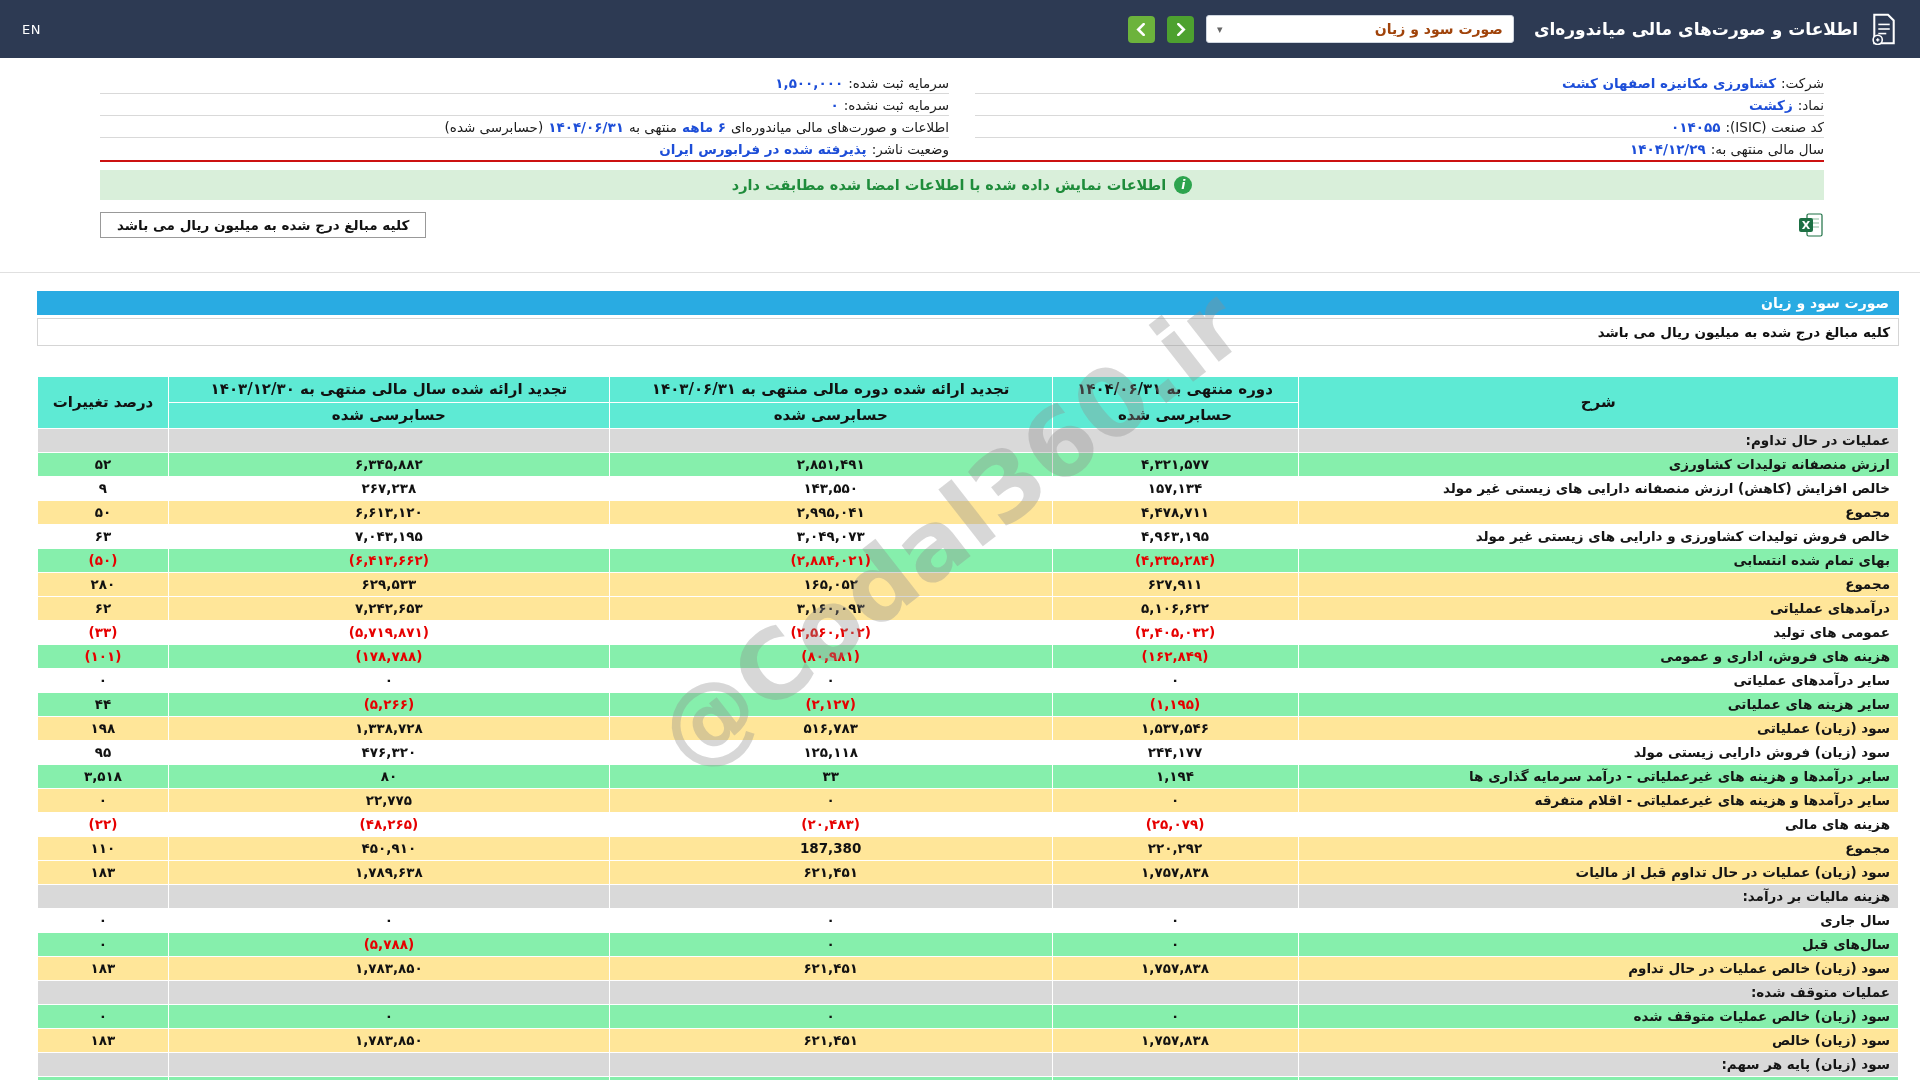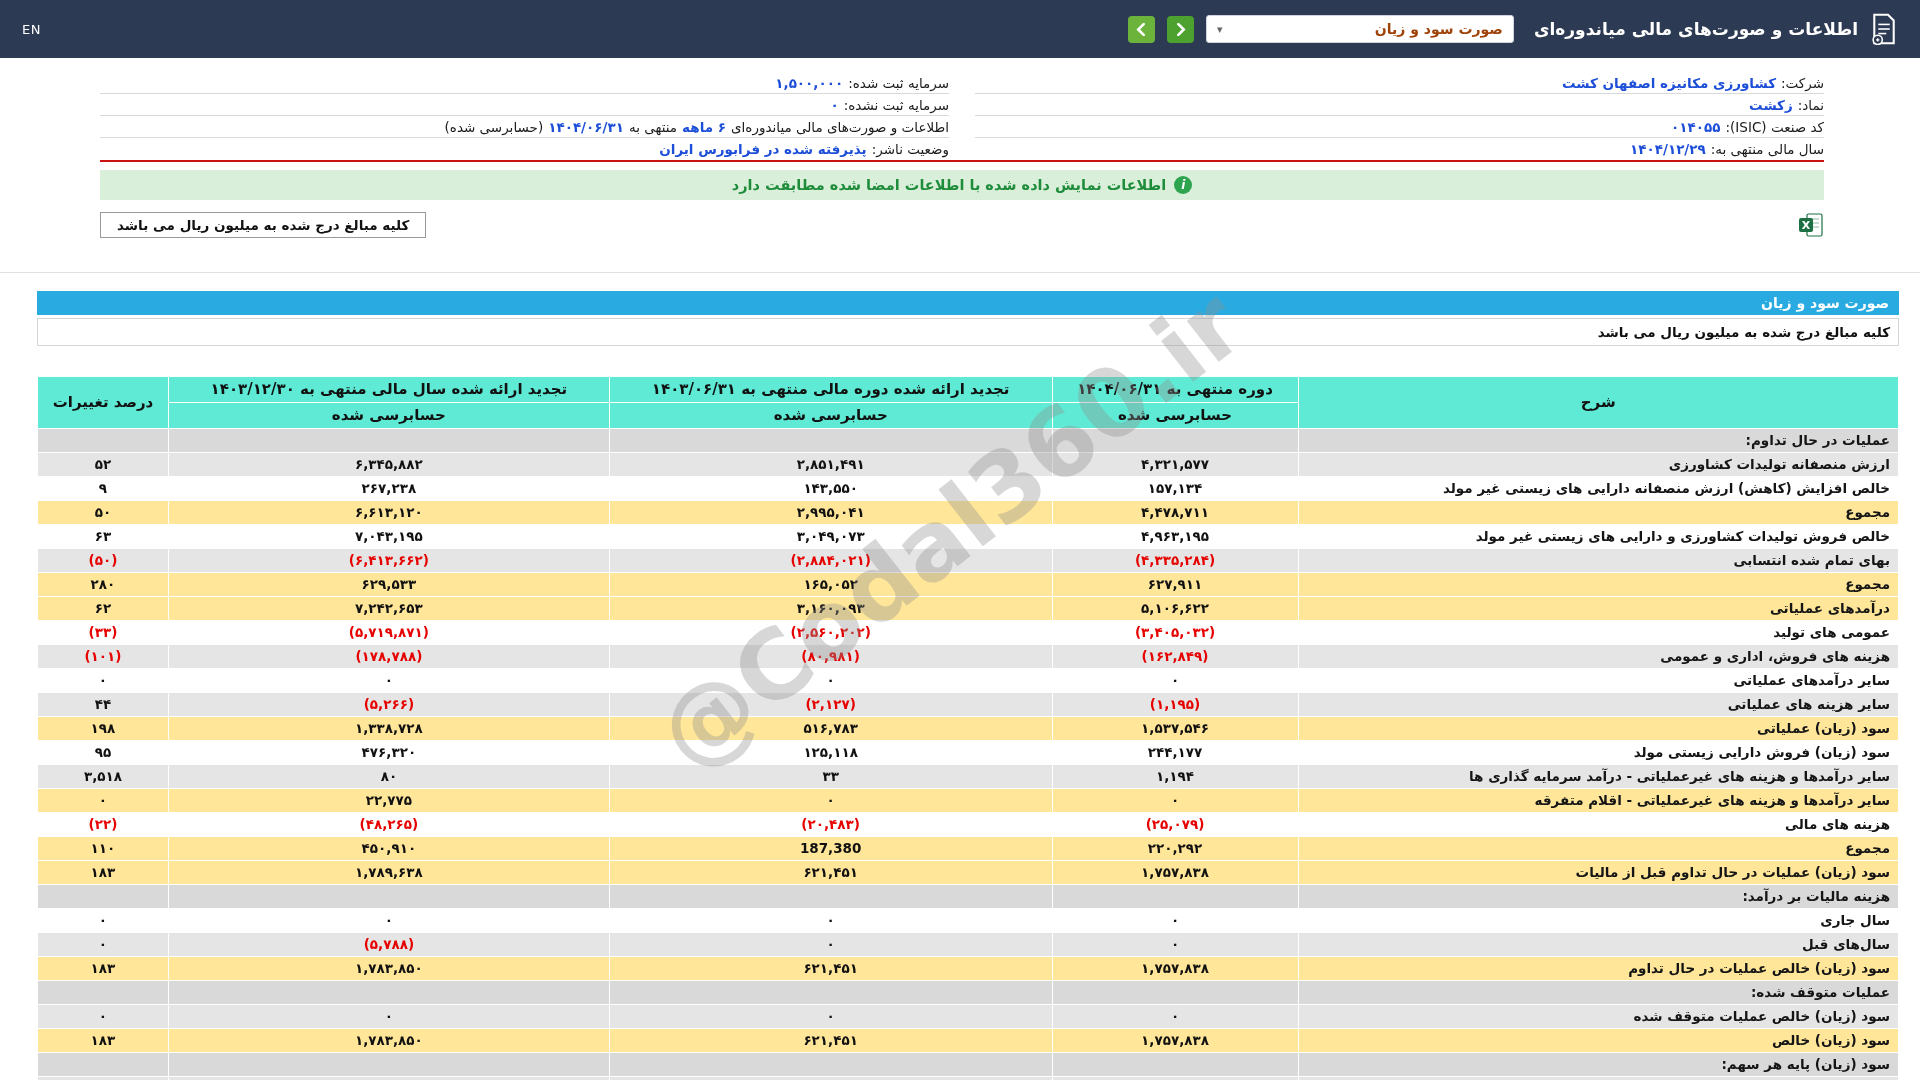--- a/index.html
+++ b/index.html
@@ -58,21 +58,21 @@
   table.pl-table { margin-top: 30px; width: 100%; border-collapse: separate;
     border-spacing: 1px; background: #fff; font-size: 13.5px; table-layout: fixed; }
   .pl-table th { background: #5eead4; color: #111; font-weight: bold; font-size: 15px;
     padding: 5px 2px; text-align: center; line-height: 15px; }
   .pl-table td { padding: 4px 6px; line-height: 15px; height: 23px; overflow: hidden;
     white-space: nowrap; }
   .pl-table .desc { text-align: right; padding-right: 8px; font-weight: bold; color: #151515; }
   .pl-table .num { text-align: center; font-weight: bold; color: #111; }
   .pl-table .neg { color: #e60000; }
   .row-plain td { background: #fff; }
-  .row-alt td { background: #e5e5e5; }
+  .row-alt td { background: #86efac; }
   .row-total td { background: #ffe699; }
   .row-section td { background: #d9d9d9; }
 
   
   .watermark { position: absolute; left: 950px; top: 530px; z-index: 30; direction: ltr;
     transform: translate(-50%,-50%) rotate(-38deg); font-size: 95px; font-weight: bold;
     color: #8f8f8f; opacity: .35; pointer-events: none; white-space: nowrap; }
 </style>
 </head>
 <body>

